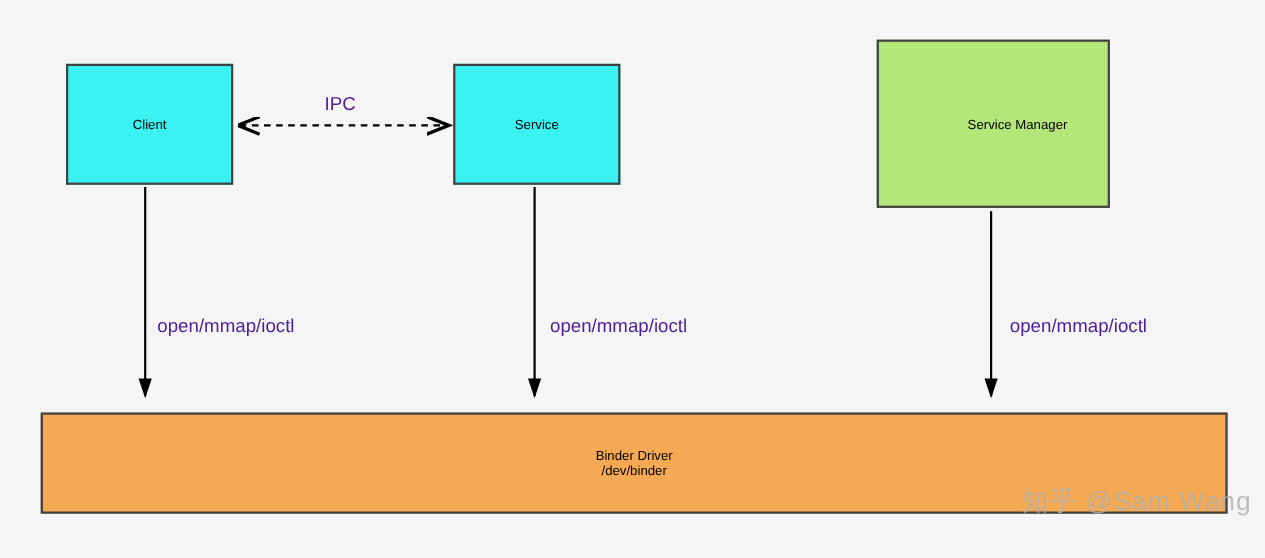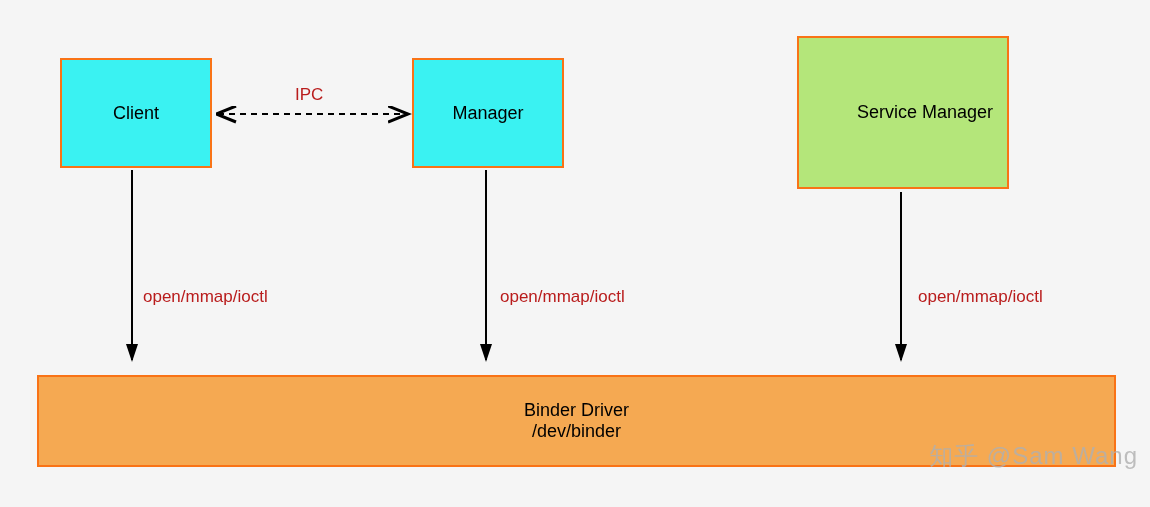--- a/index.html
+++ b/index.html
@@ -6,40 +6,40 @@
     body {
       width: 1150px;
       height: 507px;
       background: #f5f5f5;
       font-family: Arial, Helvetica, sans-serif;
       position: relative;
       overflow: hidden;
     }
     .box {
       position: absolute;
-      border: 2px solid #f97316;
+      border: 2px solid #404040;
       display: flex;
       align-items: center;
       justify-content: center;
       flex-direction: column;
-      font-size: 18px;
+      font-size: 12px;
       text-align: center;
     }
     .box-cyan { background: #3AF2F2; }
     .box-green { background: #B4E67A; }
     .box-orange { background: #F5A952; }
     .client-box  { left: 60px;  top: 58px; width: 152px; height: 110px; }
     .server-box  { left: 412px; top: 58px; width: 152px; height: 110px; }
     .svcmgr-box  { left: 797px; top: 36px; width: 212px; height: 153px; padding-left: 44px; }
     .driver-box  { left: 37px;  top: 375px; width: 1079px; height: 92px; }
 
     .label {
       position: absolute;
       font-size: 17px;
-      color: #b91c1c;
+      color: #4c1d95;
       white-space: nowrap;
     }
     .ipc-label     { left: 295px; top: 85px; }
     .syscall-1     { left: 143px; top: 287px; }
     .syscall-2     { left: 500px; top: 287px; }
     .syscall-3     { left: 918px; top: 287px; }
 
     .watermark {
       position: absolute;
       right: 12px;
@@ -59,21 +59,21 @@
     }
   </style>
 </head>
 <body>
 
 <div class="box box-cyan client-box">
   <span>Client</span>
 </div>
 
 <div class="box box-cyan server-box">
-  <span>Manager</span>
+  <span>Service</span>
 </div>
 
 <div class="box box-green svcmgr-box">
   <span>Service Manager</span>
 </div>
 
 <div class="box box-orange driver-box">
   <span>Binder Driver</span>
   <span>/dev/binder</span>
 </div>

